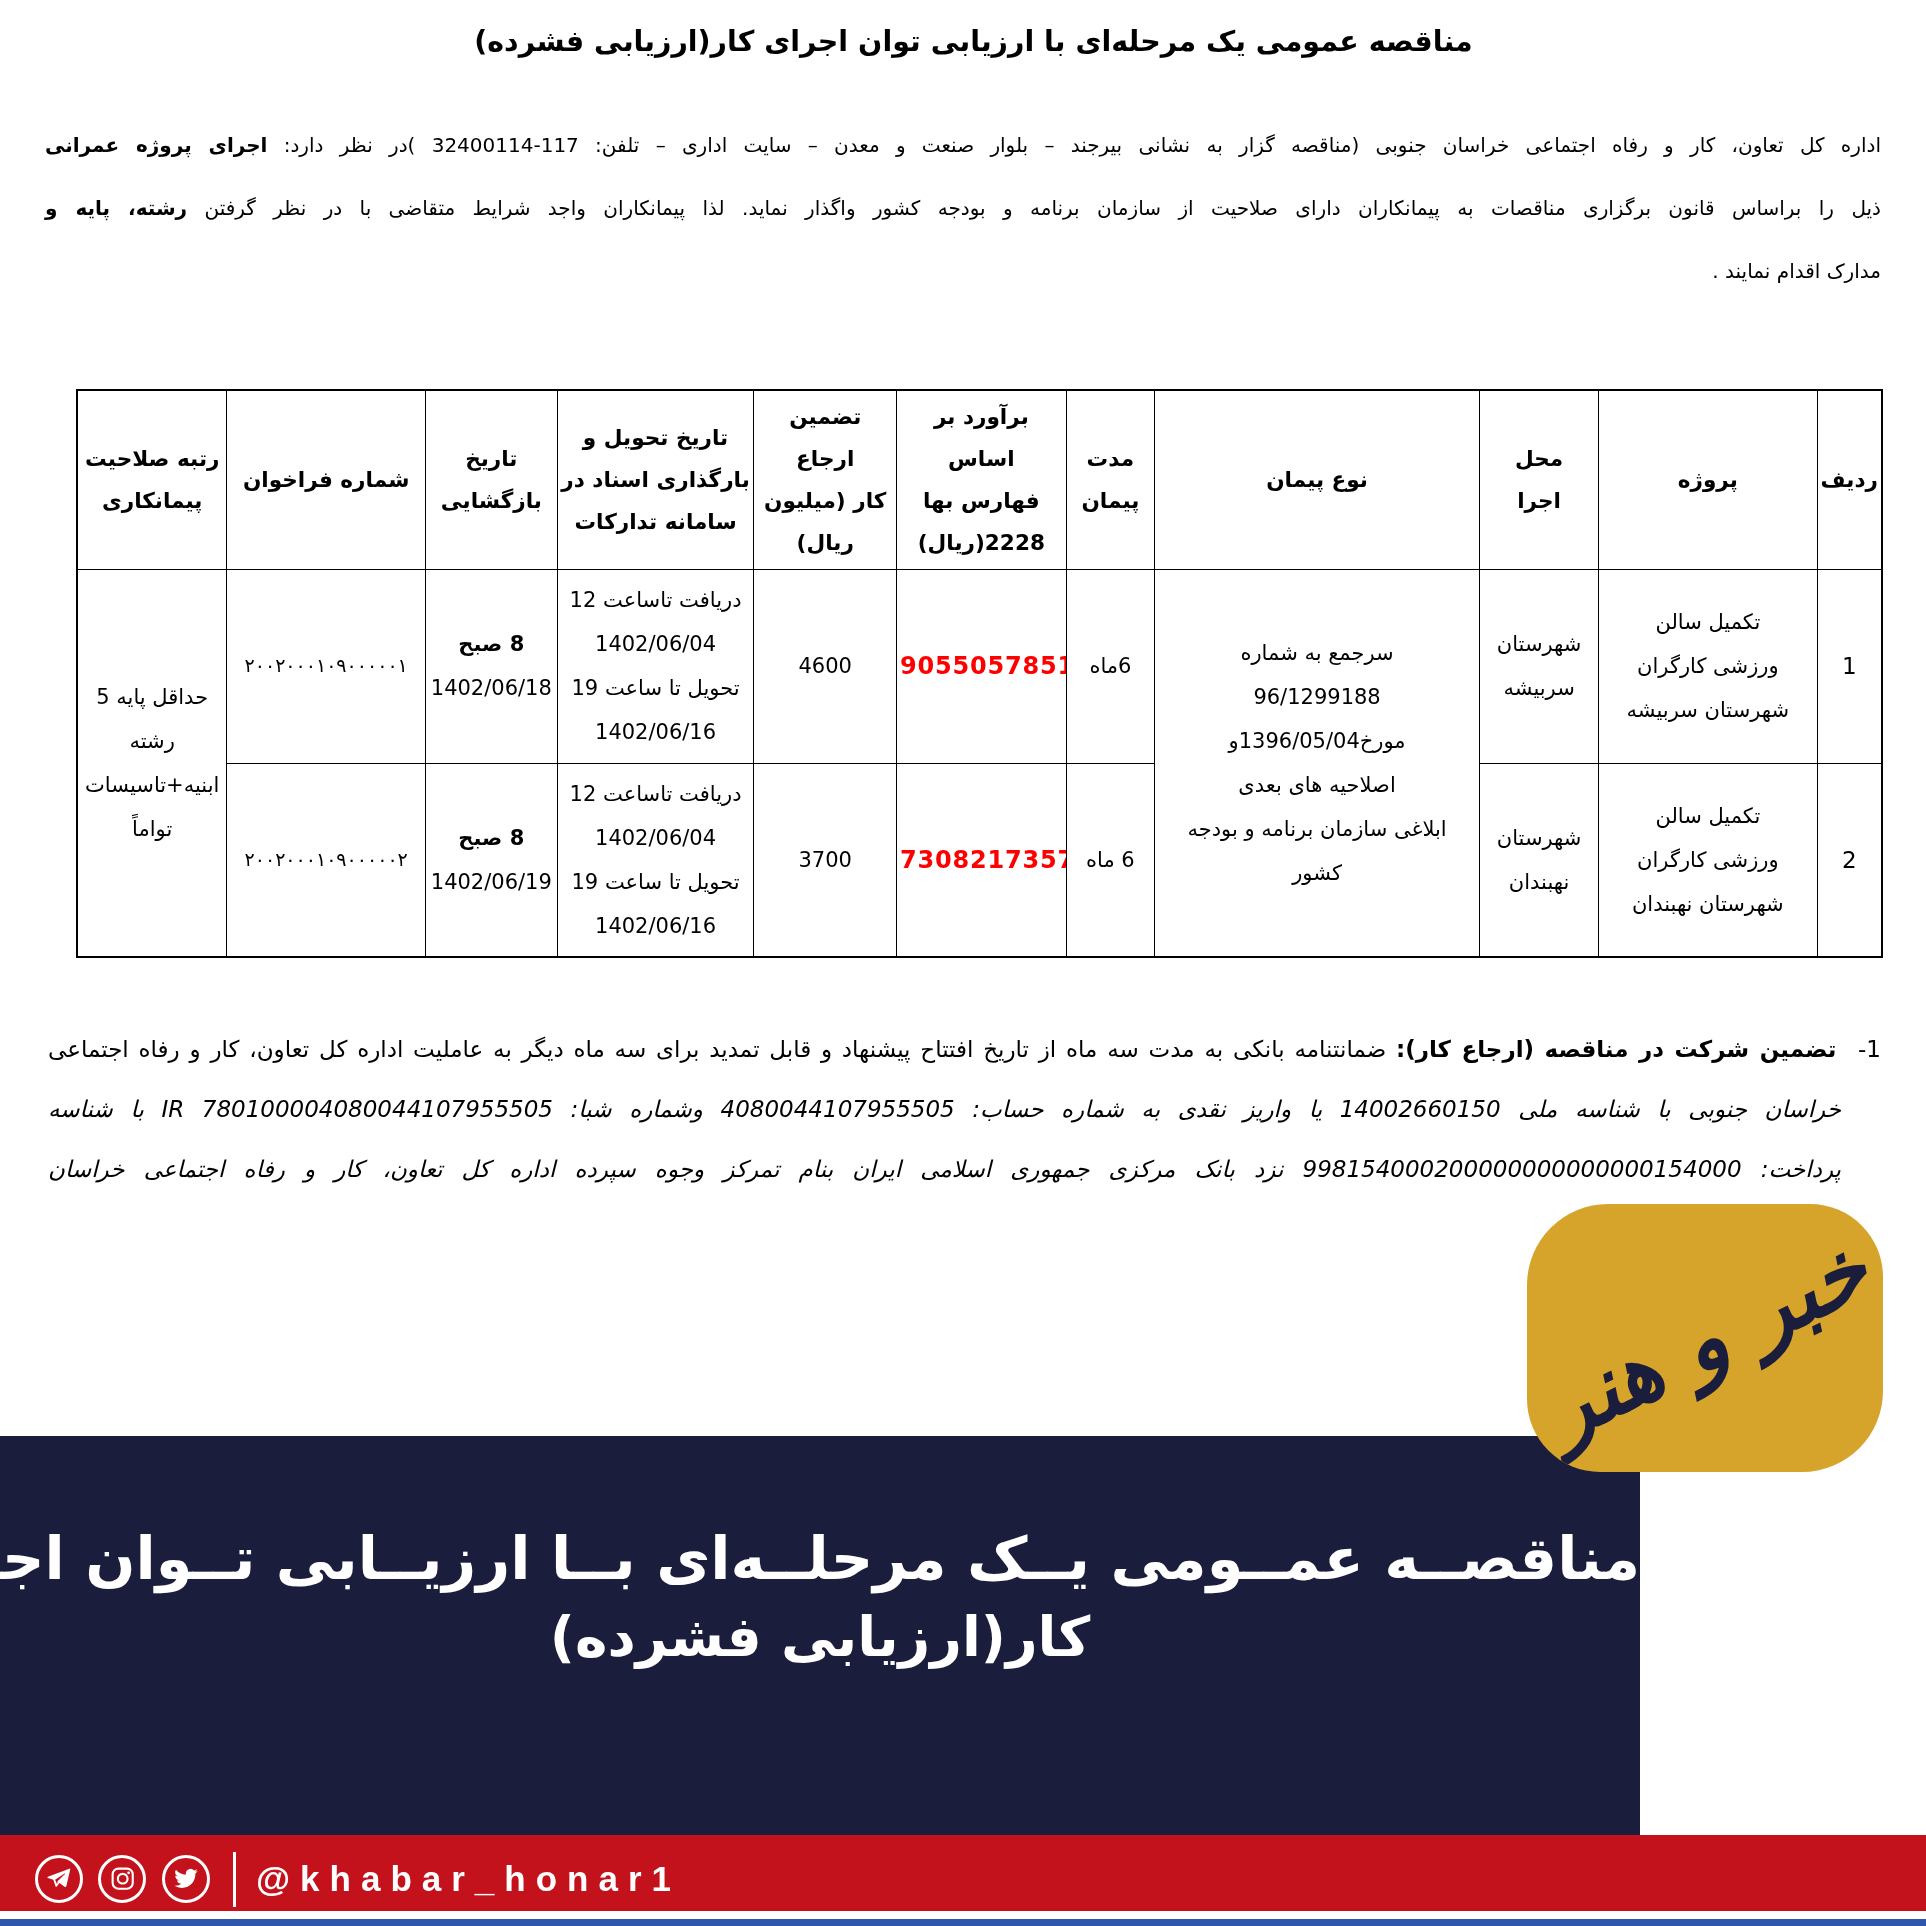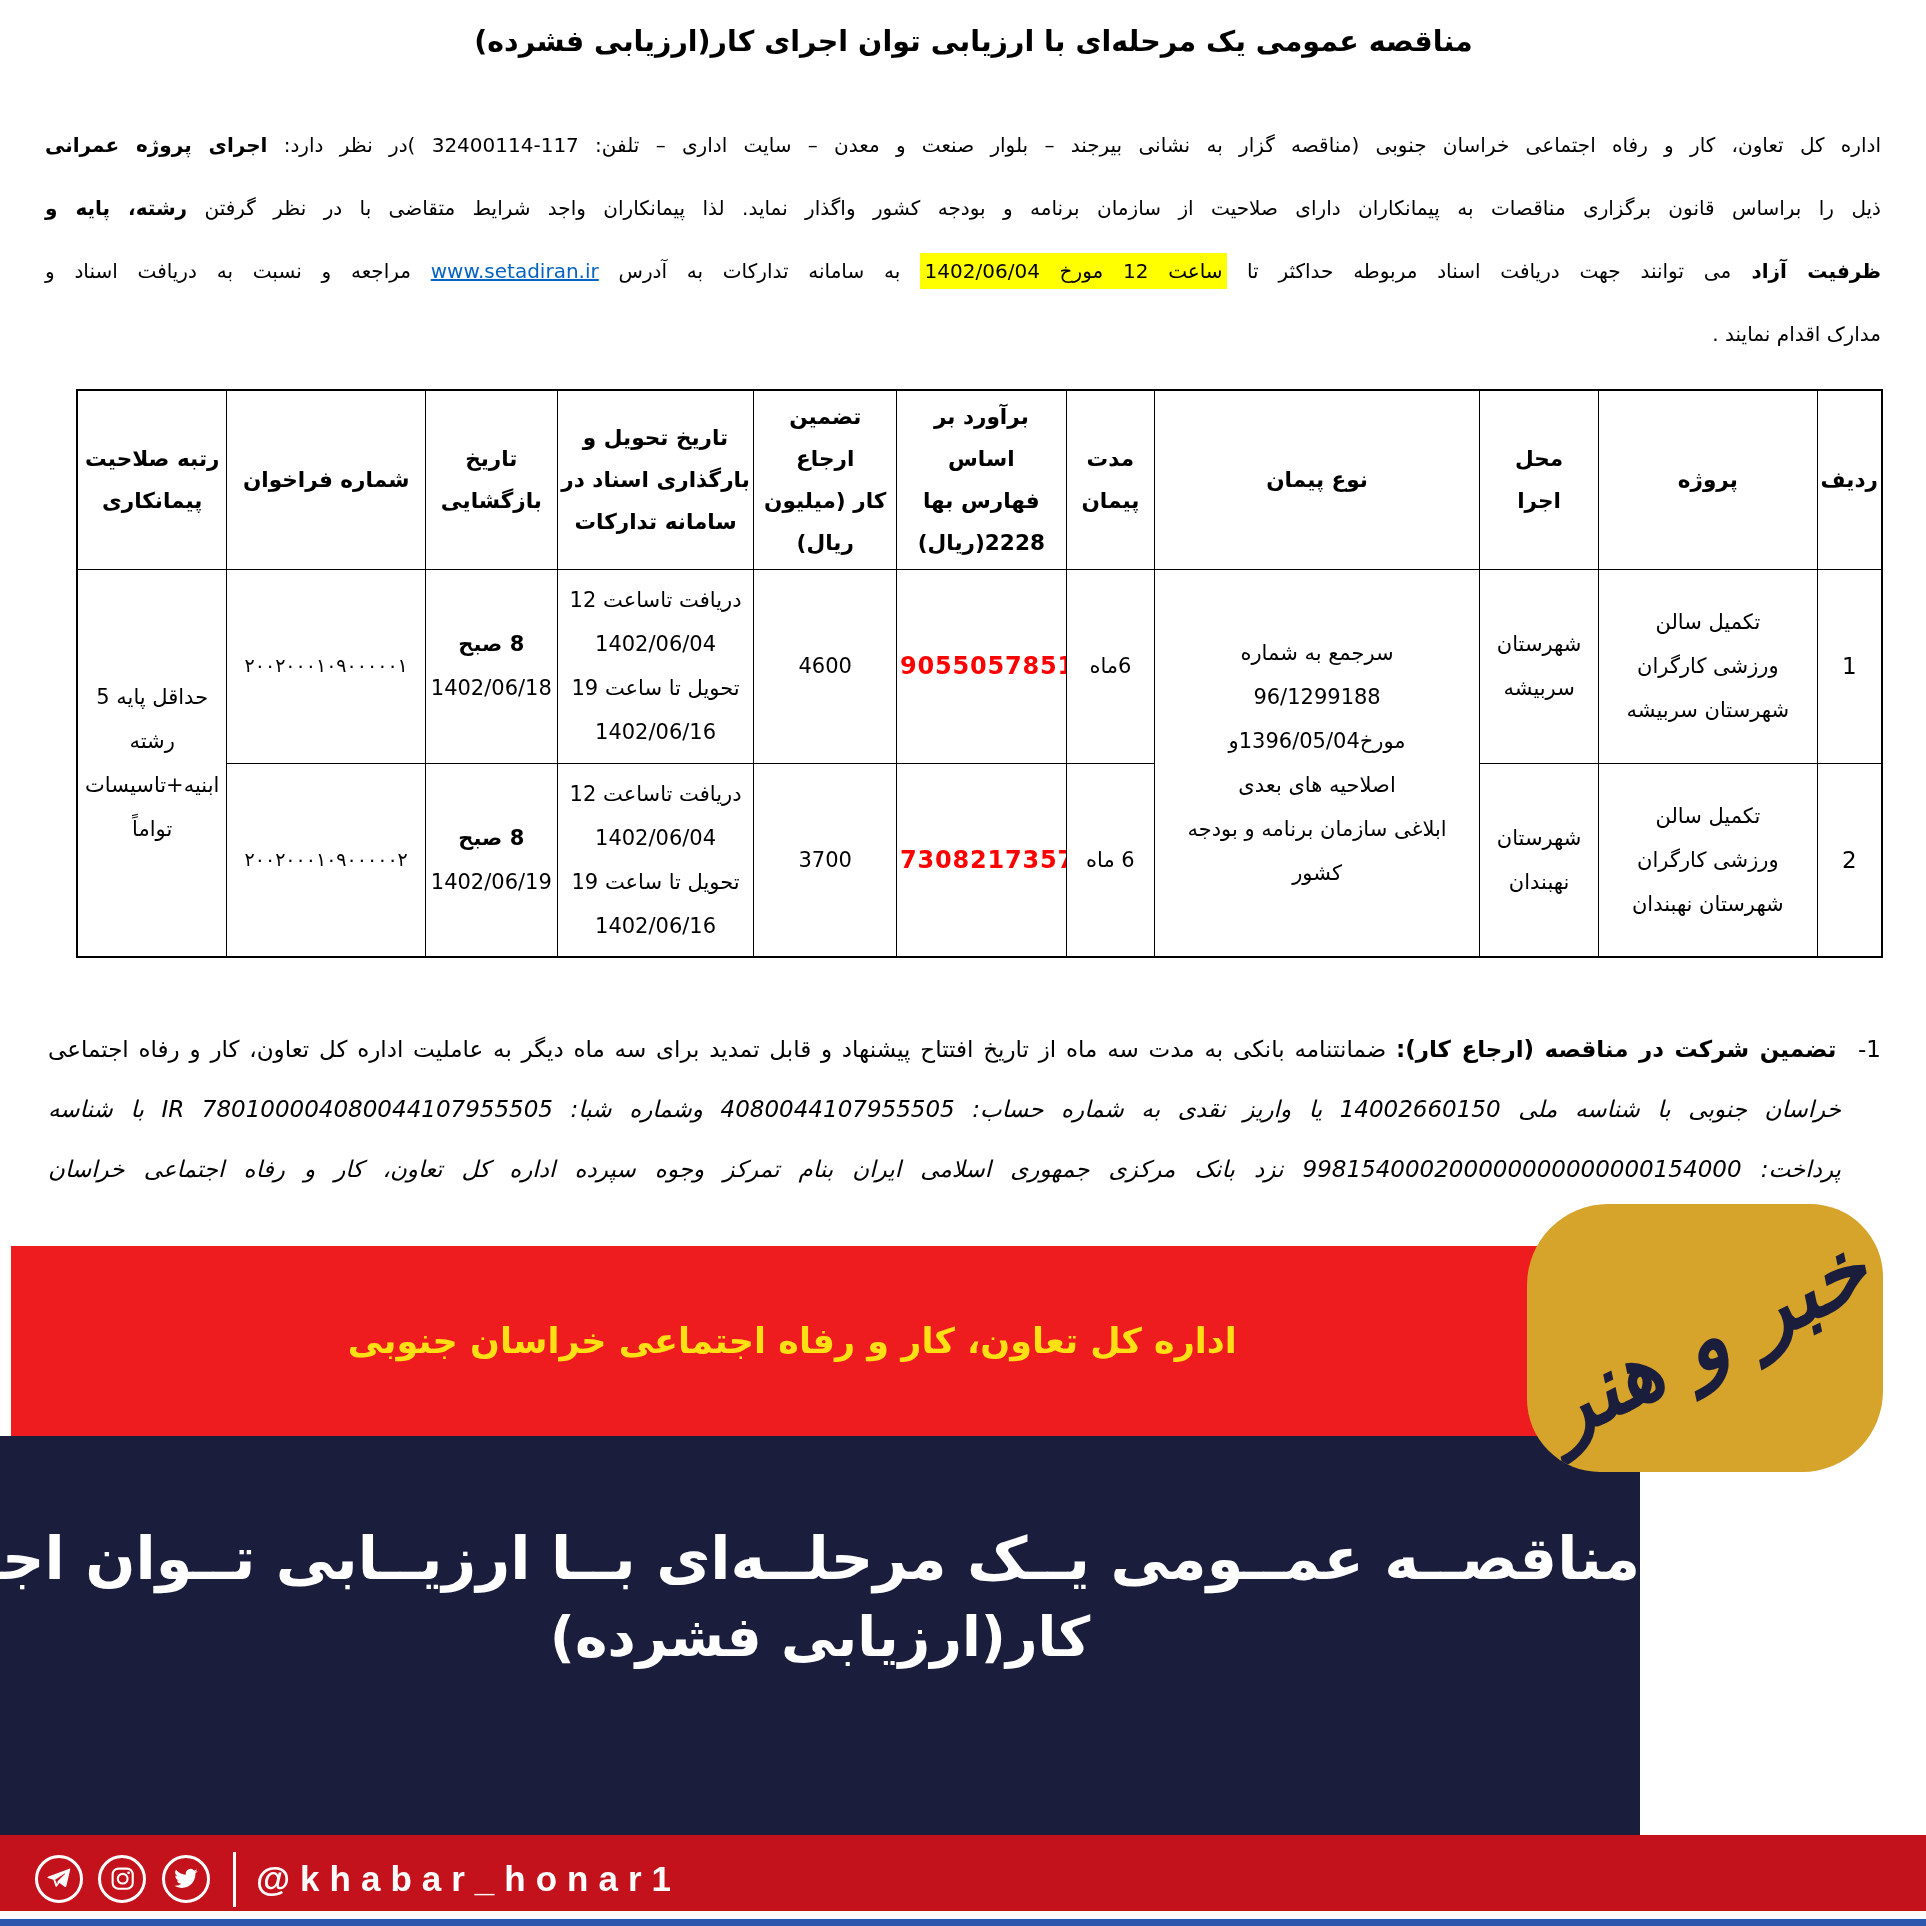--- a/index.html
+++ b/index.html
@@ -77,21 +77,20 @@
 <body>
 
 <div class="page">
 
   <div dir="rtl">
     <div class="doc-title">مناقصه عمومی یک مرحله‌ای با ارزیابی توان اجرای کار(ارزیابی فشرده)</div>
 
     <div class="intro">
       <div class="iline"><span>اداره کل تعاون، کار و رفاه اجتماعی خراسان جنوبی  (مناقصه گزار به نشانی بیرجند – بلوار صنعت و معدن – سایت اداری – تلفن: 117-32400114 )در نظر دارد: </span><b>اجرای پروژه عمرانی</b></div>
       <div class="iline"><span>ذیل را براساس قانون برگزاری مناقصات به پیمانکاران دارای صلاحیت از سازمان برنامه و بودجه کشور واگذار نماید. لذا پیمانکاران واجد شرایط متقاضی با در نظر گرفتن </span><b>رشته، پایه و</b></div>
-      <div class="iline"><b>ظرفیت آزاد </b><span>می توانند جهت دریافت اسناد مربوطه حداکثر تا </span><span class="hl">ساعت 12 مورخ 1402/06/04</span><span> به سامانه تدارکات به آدرس </span><a class="link">www.setadiran.ir</a><span> مراجعه و نسبت به دریافت اسناد و</span></div>
       <div class="iline last">مدارک اقدام نمایند .</div>
     </div>
 
     <div class="tblwrap">
       <table class="tbl">
         <colgroup>
           <col style="width:3.6%">
             <col style="width:12.1%">
             <col style="width:6.6%">
           <col style="width:18.0%">
@@ -181,23 +180,20 @@
         </table>
     </div>
 
     <div class="notes">
       <div class="nline"><span class="marker">1-</span><b>تضمین شرکت در مناقصه (ارجاع کار):</b><span> ضمانتنامه بانکی به مدت سه ماه از تاریخ افتتاح پیشنهاد و قابل تمدید برای سه ماه دیگر به عاملیت اداره کل تعاون، کار و رفاه اجتماعی</span></div>
       <div class="nline cont">خراسان جنوبی با شناسه ملی 14002660150 یا واریز نقدی به شماره حساب: 4080044107955505 وشماره شبا: IR 780100004080044107955505 با شناسه</div>
       <div class="nline cont">پرداخت: 998154000200000000000000154000 نزد بانک  مرکزی جمهوری اسلامی ایران بنام تمرکز وجوه سپرده اداره کل تعاون، کار و رفاه اجتماعی خراسان</div>
     </div>
   </div>
 
-  <div class="banner" dir="rtl">
-    <span class="banner-text">اداره کل تعاون، کار و رفاه اجتماعی خراسان جنوبی</span>
-  </div>
 
   <div class="logo">
     <svg viewBox="0 0 462 348">
       <text x="231" y="215" font-size="112" text-anchor="middle" transform="rotate(-26 231 174)">خبر و هنر</text>
     </svg>
   </div>
 
   <div class="navy" dir="rtl">
     <div class="navy-inner">
       <div class="navy-l1">مناقصــه عمــومی یــک مرحلــه‌ای بــا ارزیــابی تــوان اجــرای</div>

